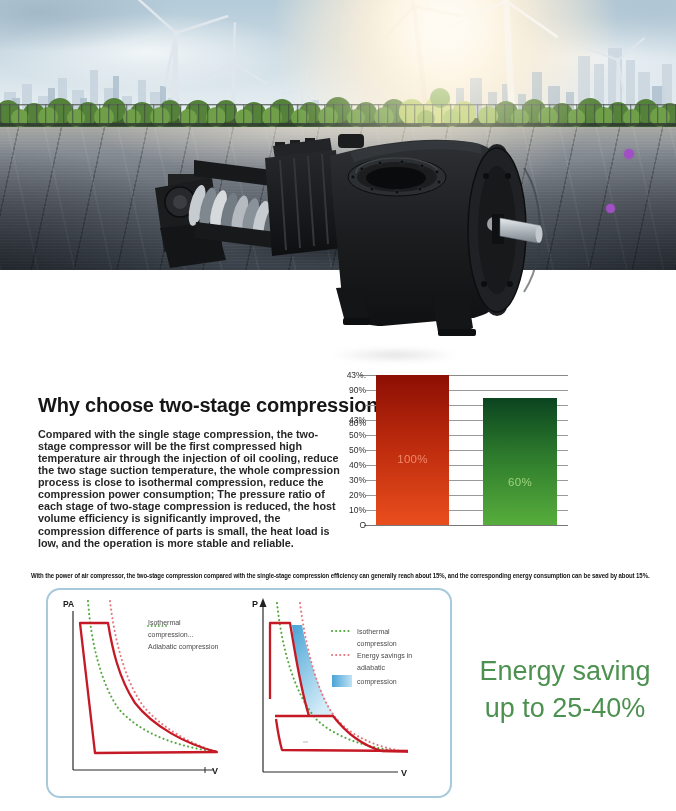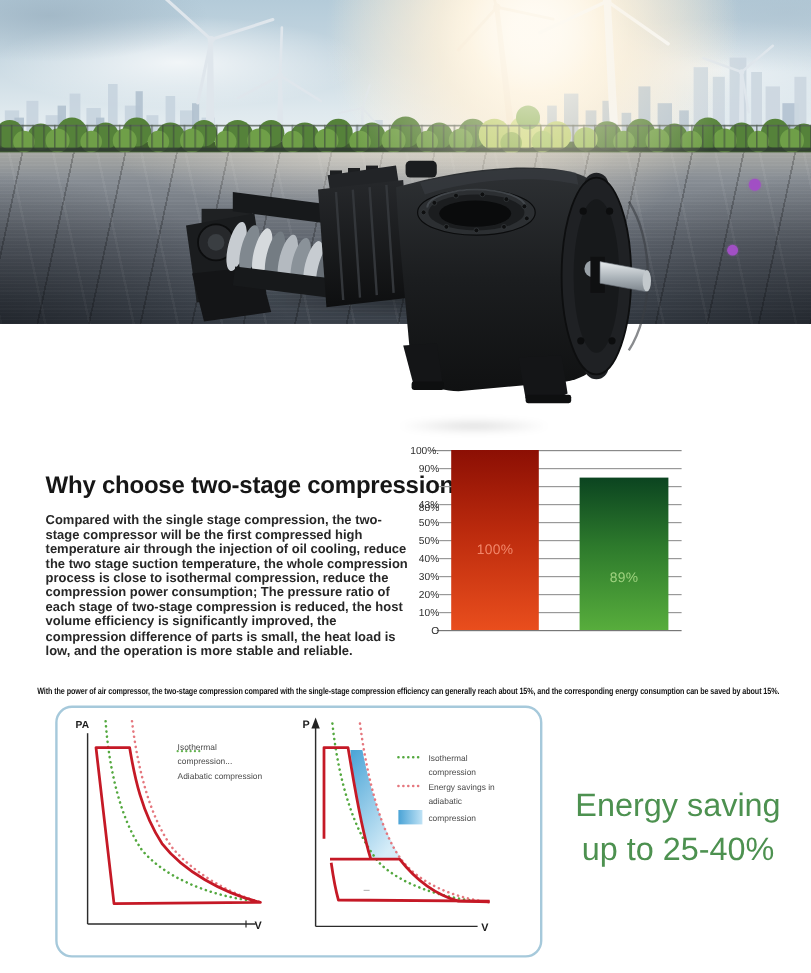--- a/index.html
+++ b/index.html
@@ -364,37 +364,37 @@
     <div class="gl" style="left:36px;top:37px;width:202px"></div>
     <div class="gl" style="left:36px;top:52px;width:202px"></div>
     <div class="gl" style="left:36px;top:67px;width:202px"></div>
     <div class="gl" style="left:36px;top:82px;width:202px"></div>
     <div class="gl" style="left:36px;top:97px;width:202px"></div>
     <div class="gl" style="left:36px;top:112px;width:202px"></div>
     <div class="gl" style="left:36px;top:127px;width:202px"></div>
     <div class="gl" style="left:36px;top:142px;width:202px"></div>
     <div class="baseline" style="left:34px;top:157px;width:204px"></div>
 
-    <div class="ytick" style="top:1px">100%.</div>
+    <div class="ytick" style="top:1px">43%.</div>
     <div class="ytick" style="top:16px">90%</div>
     <div class="ytick" style="top:49px">80%</div>
     <div class="ytick" style="top:46px">43%</div>
     <div class="ytick" style="top:61px">50%</div>
     <div class="ytick" style="top:76px">50%</div>
     <div class="ytick" style="top:91px">40%</div>
     <div class="ytick" style="top:106px">30%</div>
     <div class="ytick" style="top:121px">20%</div>
     <div class="ytick" style="top:136px">10%</div>
     <div class="ytick" style="top:151px">O</div>
 
     <div class="bar" style="left: 46px; width: 73px; height: 150px; background: linear-gradient(rgb(140, 15, 4) 0%, rgb(187, 42, 13) 45%, rgb(233, 78, 29) 100%);">
       <span class="bar-label" style="color: rgb(242, 135, 106);">100%</span>
     </div>
     <div class="bar" style="left: 153px; width: 74px; height: 127.5px; background: linear-gradient(rgb(11, 68, 32) 0%, rgb(45, 122, 44) 45%, rgb(87, 173, 60) 100%);">
-      <span class="bar-label" style="color: rgb(159, 210, 127);">89%</span>
+      <span class="bar-label" style="color: rgb(159, 210, 127);">60%</span>
     </div>
   </div>
 
   <p class="note">With the power of air compressor, the two-stage compression compared with the single-stage compression efficiency can generally reach about 15%, and the corresponding energy consumption can be saved by about 15%.</p>
 
   <div class="panel"></div>
 
   <svg class="abs" style="left:55px;top:595px" width="200" height="190" viewBox="0 0 200 190">
     <line x1="18" y1="16" x2="18" y2="175" stroke="#2b2b2b" stroke-width="1.2"></line>
     <line x1="18" y1="175" x2="158" y2="175" stroke="#2b2b2b" stroke-width="1.2"></line>

